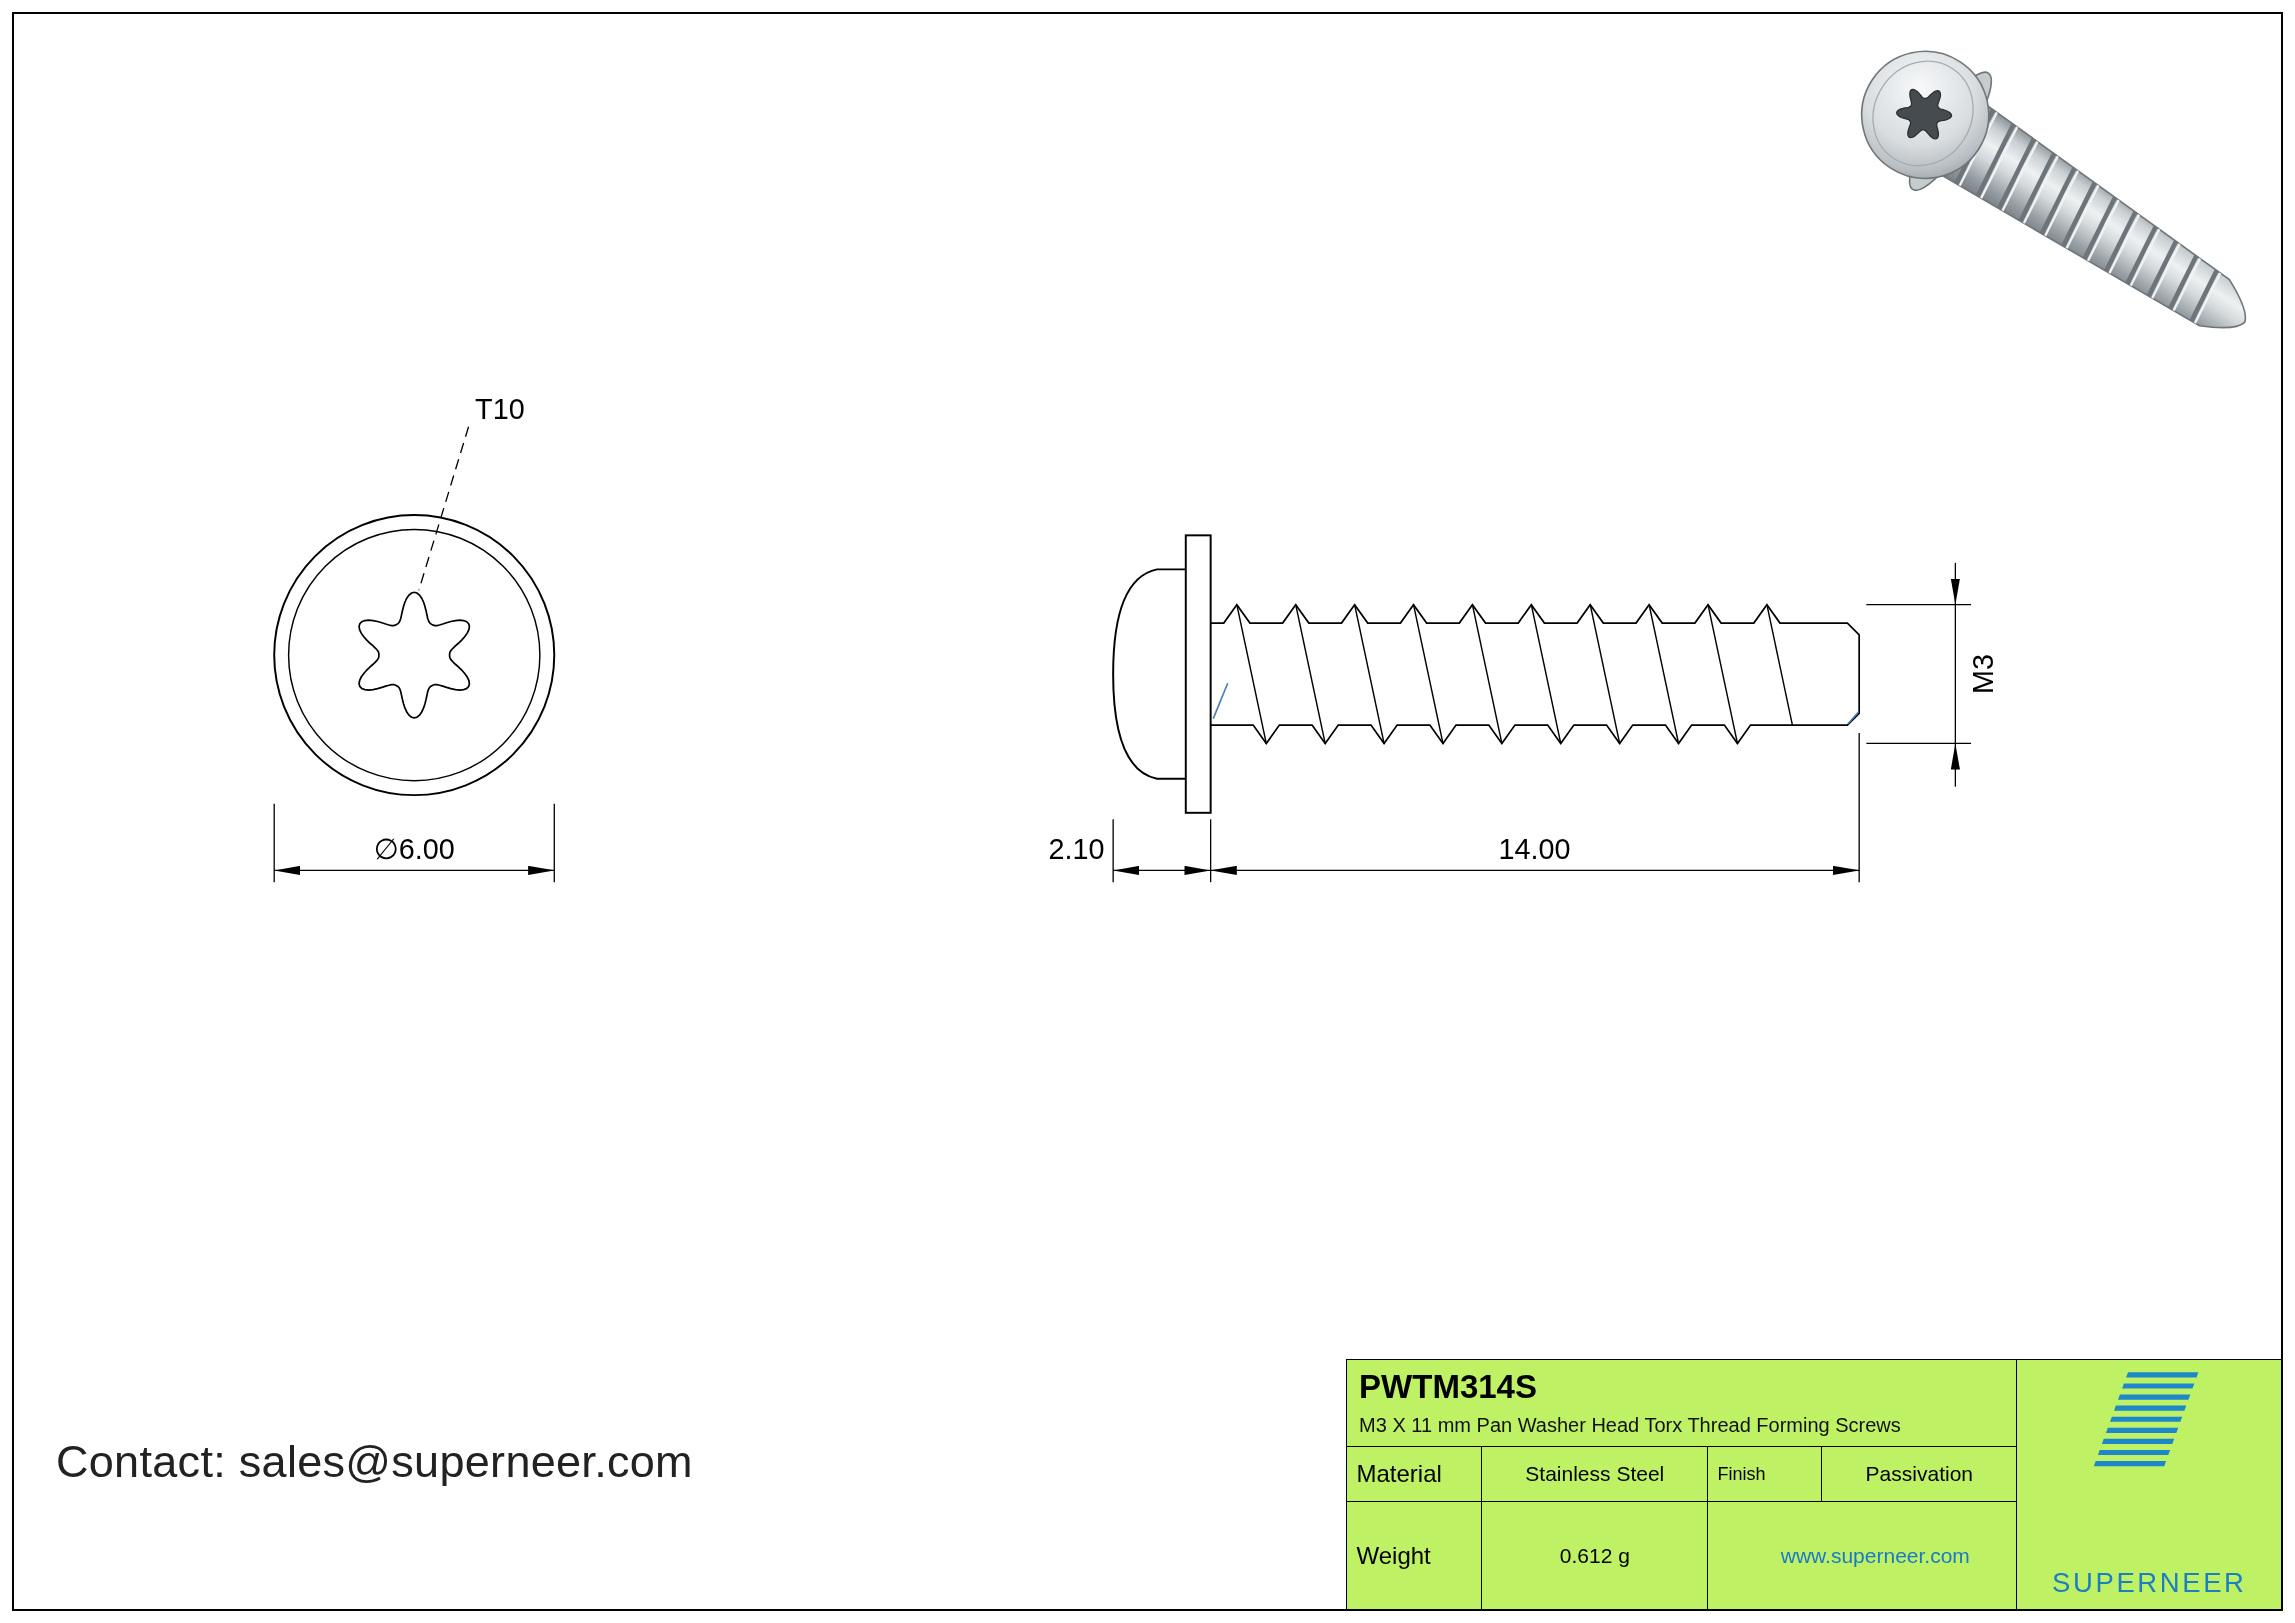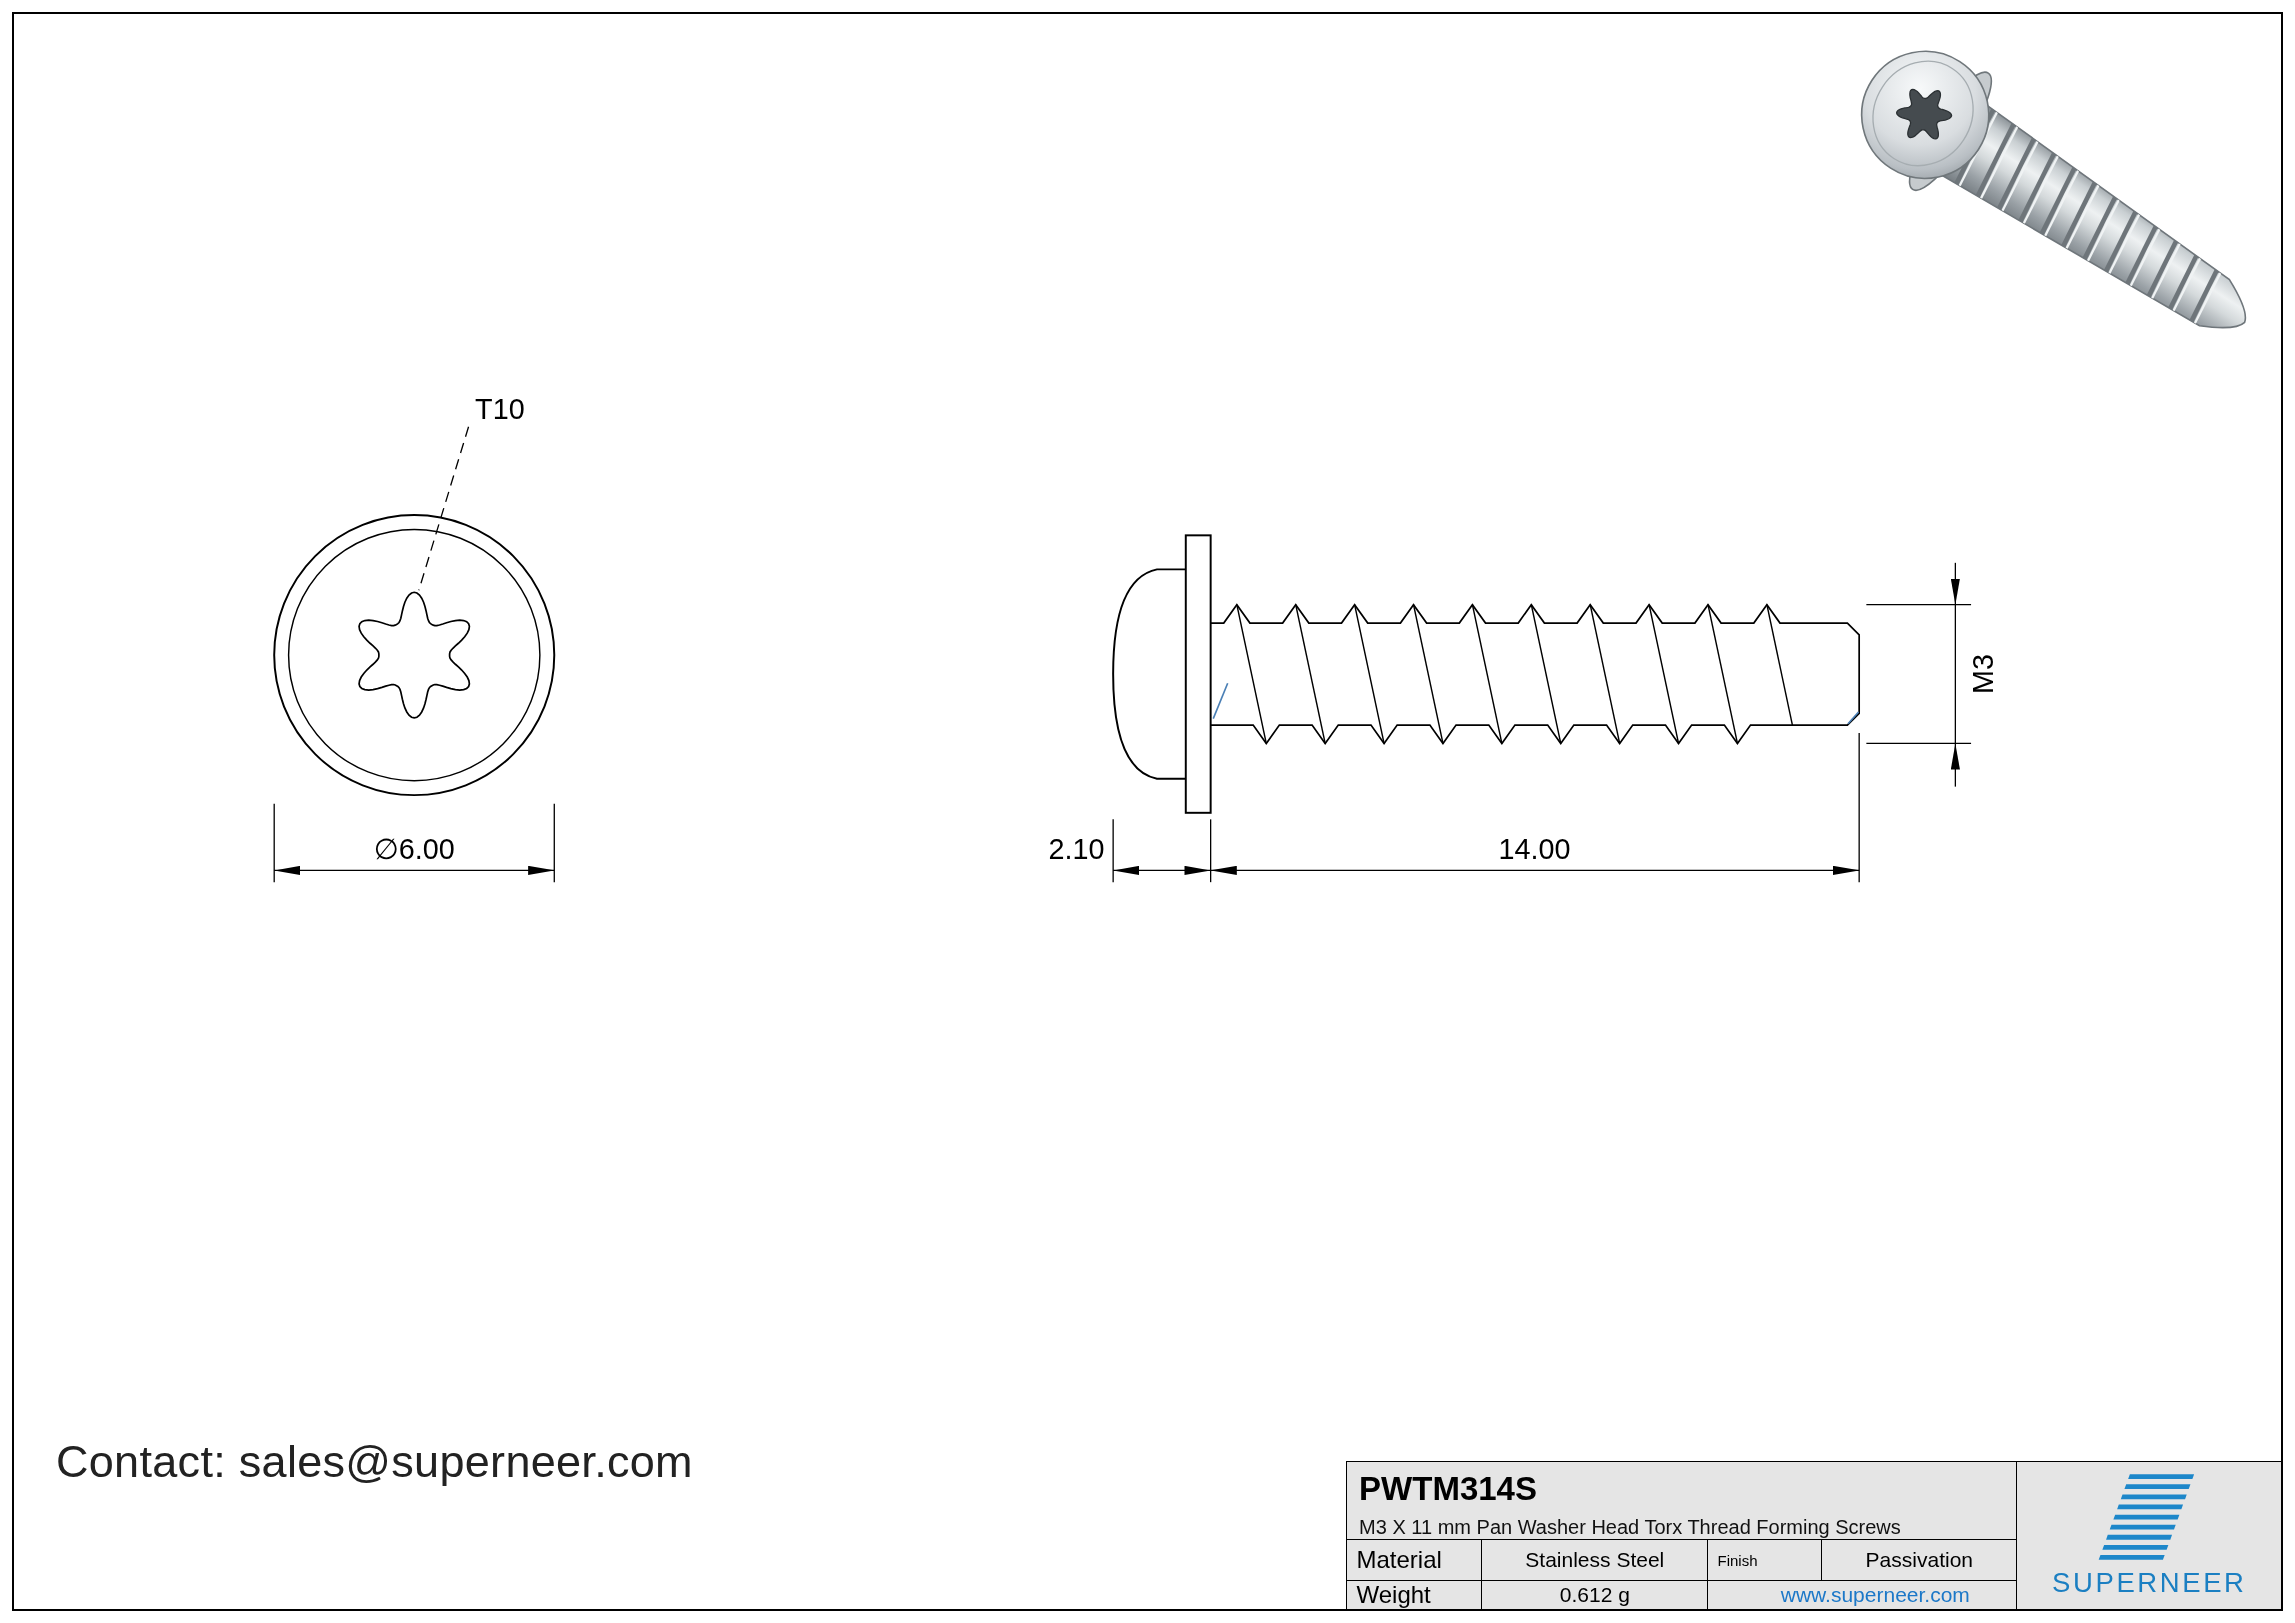--- a/index.html
+++ b/index.html
@@ -12,36 +12,36 @@
   .ol25{stroke:#000;stroke-width:2.6;fill:none;}
   .ol2{stroke:#000;stroke-width:2.2;fill:none;}
   .dim{stroke:#000;stroke-width:2;fill:none;}
   .arr{marker-start:url(#arw);marker-end:url(#arw);}
   .arrE{marker-end:url(#arw);}
   .leader{stroke:#000;stroke-width:2;fill:none;stroke-dasharray:16 10;}
   .bluedetail{stroke:#4a7fb5;stroke-width:2.5;fill:none;}
 
   .contact{position:absolute;left:56px;top:1436px;font-size:45px;color:#222;letter-spacing:0.3px;}
 
-  .titleblock{position:absolute;right:13.7px;bottom:13.7px;width:935px;height:148px;background:#e5e5e5;
+  .titleblock{position:absolute;right:13.7px;bottom:13.7px;width:935px;height:250px;background:#bef264;
     border-top:1.3px solid #000;border-left:1.3px solid #000;display:flex;box-sizing:border-box;}
   .tb-left{width:669px;display:flex;flex-direction:column;box-sizing:border-box;}
   .tb-header{height:86px;box-sizing:border-box;padding:7.9px 0 0 11.8px;}
   .tb-part{font-size:33px;font-weight:bold;line-height:1.15;}
   .tb-desc{font-size:20px;margin-top:7.9px;color:#111;}
   .tb-row{display:flex;border-top:1.3px solid #000;box-sizing:border-box;}
   .tb-row.r2{height:55px;}
   .tb-row.r3{flex:1;}
   .tb-cell{display:flex;align-items:center;box-sizing:border-box;border-left:1.3px solid #000;font-size:21px;}
   .tb-cell:first-child{border-left:none;}
   .tb-cell.label{padding-left:9.2px;font-size:24px;justify-content:flex-start;}
   .tb-cell.value{justify-content:center;}
   .w1{width:134px;}
   .w2{width:226px;}
-  .w3{width:114px;padding-left:9.2px;font-size:15px;justify-content:flex-start;}
+  .w3{width:114px;padding-left:9.2px;font-size:18px;justify-content:flex-start;}
   .w4{flex:1;text-align:center;}
   .w5{flex:1;}
   .link{color:#1c78c8;cursor:pointer;padding-left:26px;}
   .tb-logo{flex:1;border-left:1.3px solid #000;display:flex;flex-direction:column;align-items:center;
     justify-content:space-between;box-sizing:border-box;padding:10.5px 0 10.5px;}
   .brand{font-size:27.5px;font-weight:normal;color:#1b7fc2;letter-spacing:2.6px;}
 </style>
 </head>
 <body>
 

